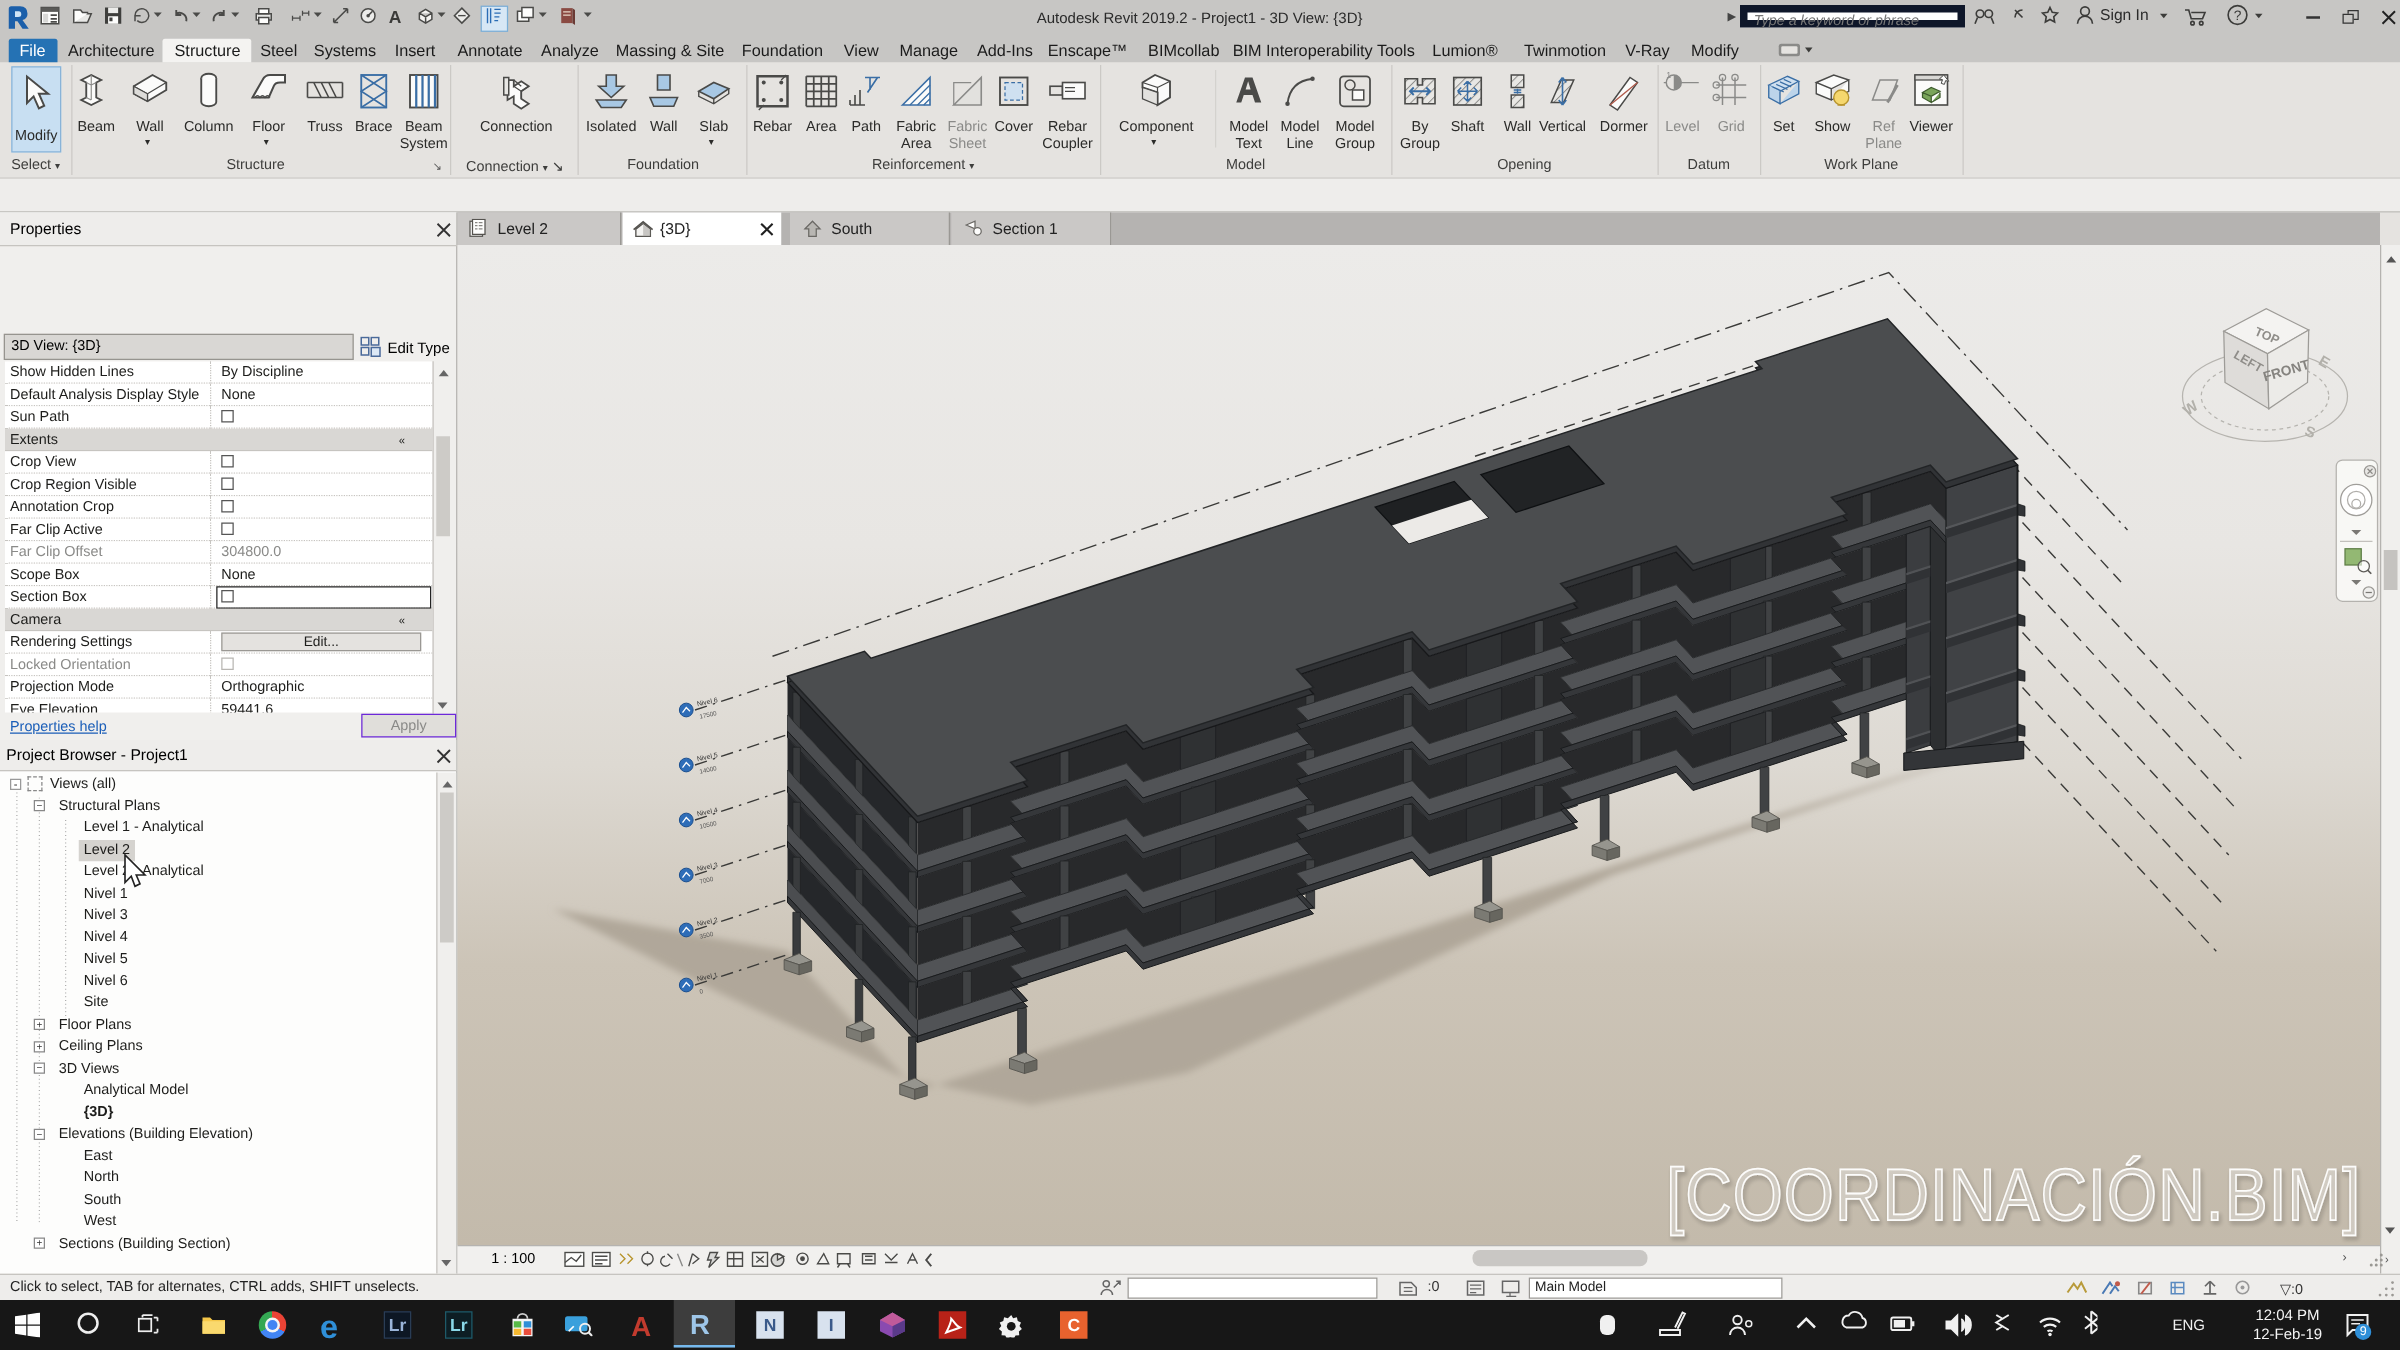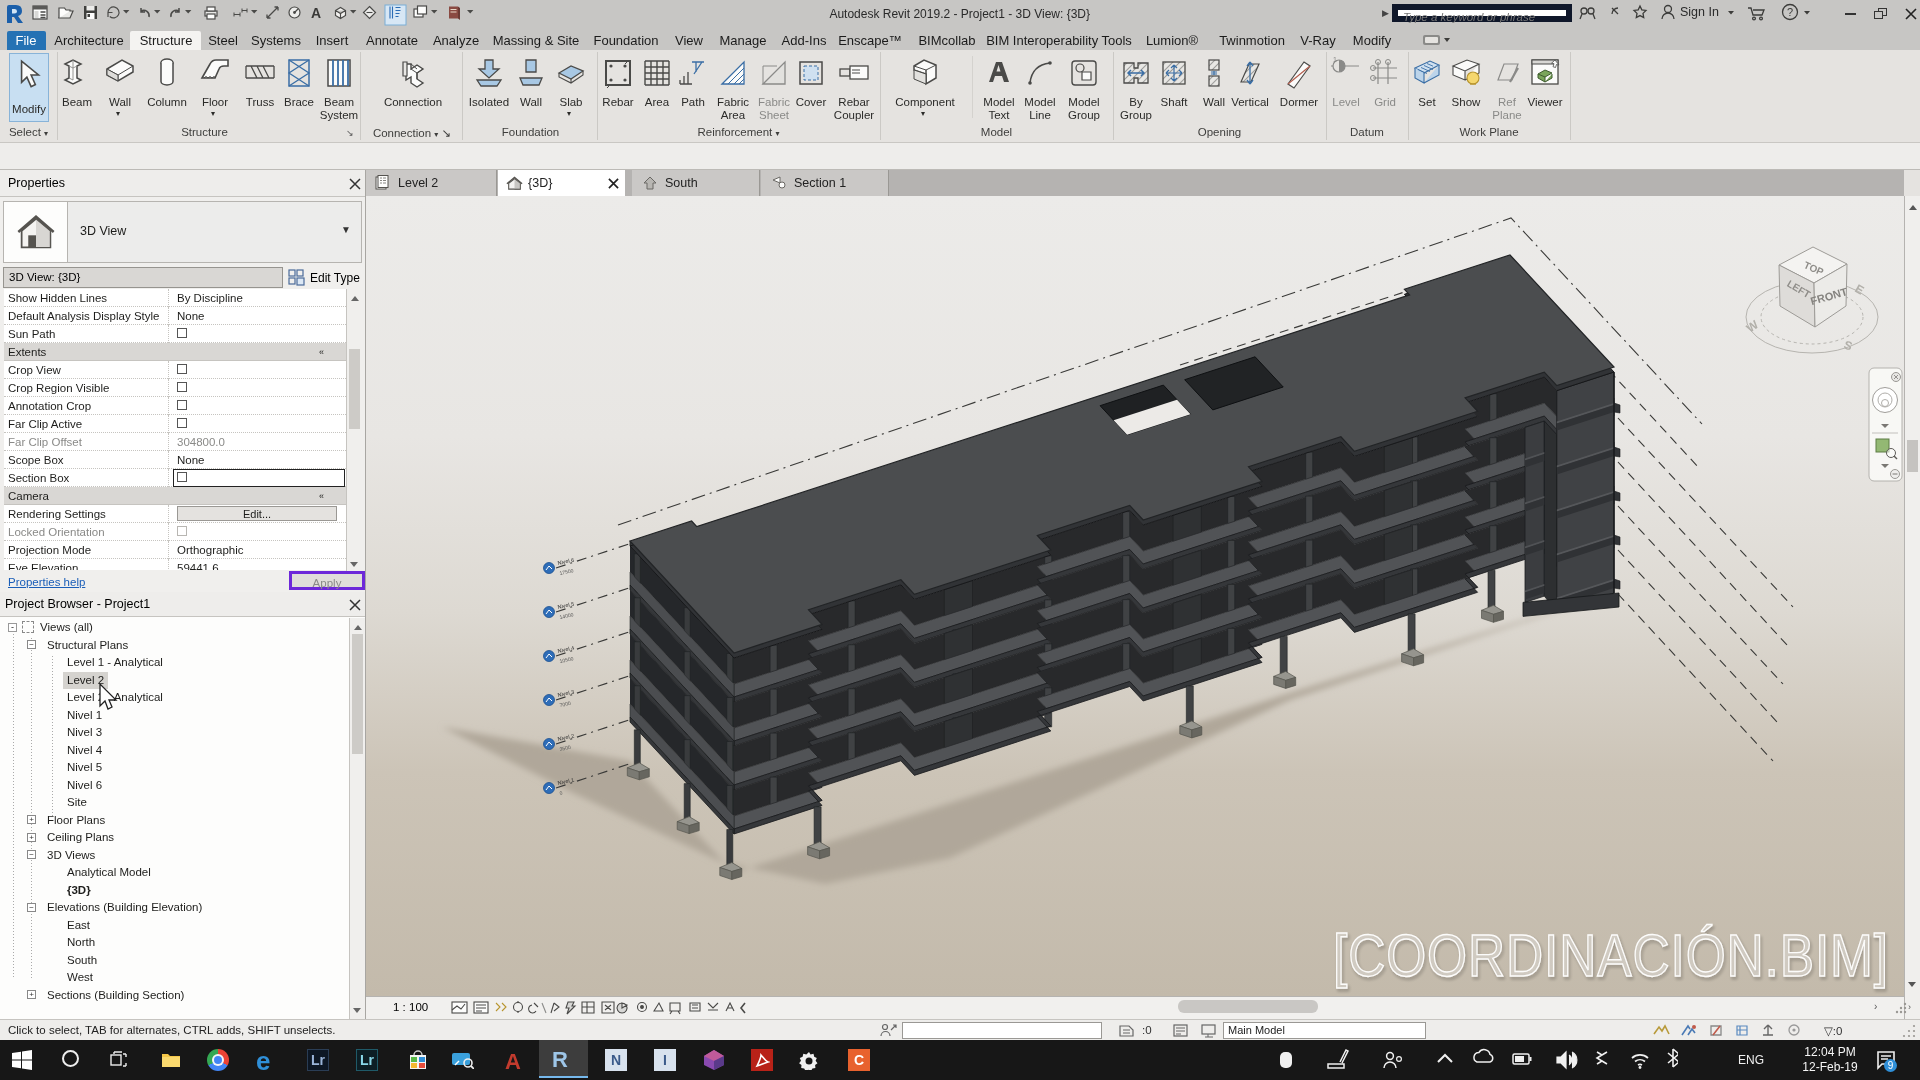--- a/index.html
+++ b/index.html
@@ -399,31 +399,20 @@
   </div>
 <div id="optbar"></div>
 
 <div id="props">
   <div style="position:absolute;left:0;top:0;width:365px;height:27px;background:#eeedeb;border-bottom:1px solid #c6c4c0">
     <span style="position:absolute;left:8px;top:6px;font-size:12.5px">Properties</span>
     <svg width="12" height="12" style="position:absolute;left:349px;top:8px" viewBox="0 0 12 12">
         <path d="M1,1 L11,11 M11,1 L1,11" stroke="#333" stroke-width="1.5"></path>
       </svg>
   </div>
-  <div style="position:absolute;left:3px;top:31px;width:359px;height:62px;background:#ececeb;border:1px solid #b6b4b0">
-    <div style="position:absolute;left:0;top:0;width:64px;height:60px;background:#fdfdfc;border-right:1px solid #b6b4b0"></div>
-    <svg width="42" height="42" viewBox="0 0 38 38" style="position:absolute;left:11px;top:9px">
-      <path d="M6,18 L19,7 L32,18 L32,33 L6,33 Z" fill="#f4f3f1" stroke="#55534f" stroke-width="1.6"></path>
-      <path d="M3,19 L19,5 L35,19" fill="none" stroke="#55534f" stroke-width="2.2"></path>
-      <path d="M19,7 L32,18 L32,33 L19,33" fill="#d8d6d3" stroke="#55534f" stroke-width="1"></path>
-      <rect x="12" y="22" width="7" height="11" fill="#55534f"></rect>
-    </svg>
-    <span style="position:absolute;left:76px;top:22px;font-size:12.5px;color:#1d1d1b">3D View</span>
-    <span style="position:absolute;right:10px;top:22px;font-size:10px;color:#333">▼</span>
-  </div>
   <div style="position:absolute;left:3px;top:97px;width:280px;height:21px;background:#d9d7d4;border:1px solid #96948f;font-size:11.5px;line-height:19px">
     <span style="margin-left:5px">3D View: {3D}</span>
     <span style="position:absolute;right:6px;top:0;font-size:9px;color:#333">ⱟ</span>
   </div>
   <svg width="17" height="17" viewBox="0 0 17 17" style="position:absolute;left:288px;top:99px">
     <rect x="1" y="1" width="6" height="6" fill="none" stroke="#4a6a9a" stroke-width="1.2"></rect>
     <rect x="9" y="1" width="6" height="6" fill="none" stroke="#4a6a9a" stroke-width="1.2"></rect>
     <rect x="1" y="9" width="6" height="6" fill="none" stroke="#4a6a9a" stroke-width="1.2"></rect>
     <rect x="9" y="9" width="7" height="7" fill="#dce8f5" stroke="#4a6a9a" stroke-width="1.2"></rect>
   </svg>
@@ -487,21 +476,21 @@
         <div class="pl">Eye Elevation</div>
         <div class="pv" style="color:#1d1d1b">59441.6</div>
       </div>
     </div>
   <div style="position:absolute;left:346px;top:119px;width:16px;height:284px;background:#f0efed;border-left:1px solid #c6c4c0">
     <div style="margin:2px auto;width:0;height:0;border:4px solid transparent;border-bottom:5px solid #666;margin-top:3px"></div>
     <div style="position:absolute;left:2px;top:60px;width:11px;height:80px;background:#cdcbc7"></div>
     <div style="position:absolute;left:3px;bottom:2px;width:0;height:0;border:4px solid transparent;border-top:5px solid #666"></div>
   </div>
   <a style="position:absolute;left:8px;top:406px;font-size:11.5px;color:#1a5eb8;text-decoration:underline">Properties help</a>
-  <div style="position:absolute;left:289px;top:401px;width:76px;height:19px;background:#e0deda;border:3px solid #6d28d9;text-align:center;font-size:11.5px;line-height:18px;color:#8a8a88">Apply</div>
+  <div style="position:absolute;left:289px;top:401px;width:76px;height:19px;background:#e0deda;border:1px solid #6d28d9;text-align:center;font-size:11.5px;line-height:18px;color:#8a8a88">Apply</div>
 </div>
 
 <div id="browser">
   <div style="position:absolute;left:0;top:0;width:365px;height:25px;background:#eeedeb;border-bottom:1px solid #c6c4c0">
     <span style="position:absolute;left:5px;top:5px;font-size:12.5px">Project Browser - Project1</span>
     <svg width="12" height="12" style="position:absolute;left:349px;top:7px" viewBox="0 0 12 12">
         <path d="M1,1 L11,11 M11,1 L1,11" stroke="#333" stroke-width="1.5"></path>
       </svg>
   </div>
   <div style="position:absolute;left:13px;top:36px;width:1px;height:350px;background-image:linear-gradient(#aaa 1px, transparent 1px);background-size:1px 3px"></div>

